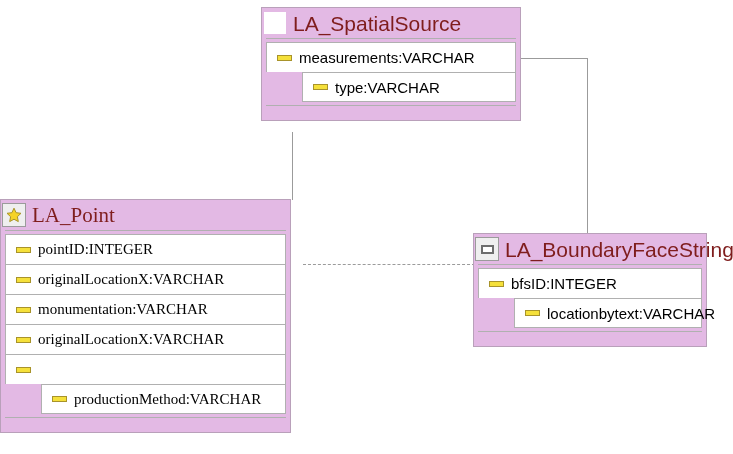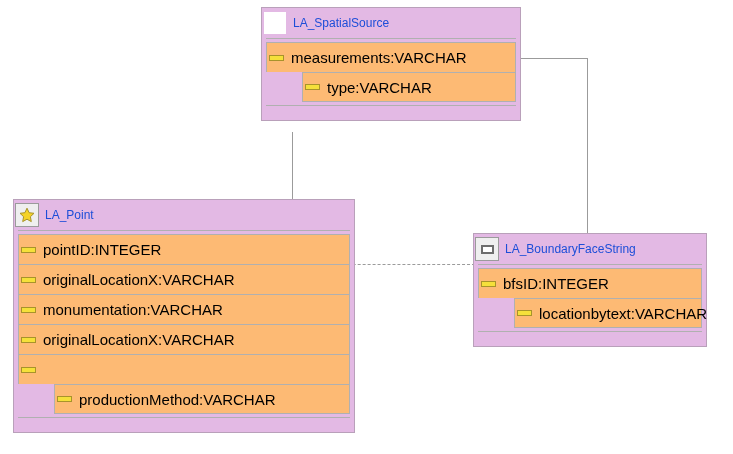--- a/index.html
+++ b/index.html
@@ -76,42 +76,42 @@
     border: 1px solid #9b9b9b;
   }
   .rect-glyph {
     width: 13px;
     height: 9px;
     border: 2px solid #6d6d6d;
     background: #ffffff;
     box-sizing: border-box;
   }
   .class-title {
-    font-size: 12px;
-    color: #1d4ed8;
+    font-size: 21px;
+    color: #7f1d1d;
     white-space: nowrap;
     line-height: 1;
   }
   .uml-sep {
     height: 1px;
     background: #b0b0b0;
     margin: 0 4px;
   }
   .uml-attrs {
     padding: 3px 4px 3px 4px;
   }
   .attr-row {
     display: flex;
     align-items: center;
     height: 30px;
-    background: #fdba74;
+    background: #ffffff;
     border: 1px solid #b0b0b0;
     border-bottom: none;
     box-sizing: border-box;
-    padding-left: 2px;
+    padding-left: 10px;
     text-align: center;
   }
   .attr-row:last-child {
     border-bottom: 1px solid #b0b0b0;
     margin-left: 36px;
   }
   .attr-icon {
     width: 15px;
     height: 6px;
     background: #f5e03a;
@@ -161,21 +161,21 @@
       </div>
       <div class="attr-row">
         <span class="attr-icon"></span>
         <span class="attr-label">type:VARCHAR</span>
       </div>
     </div>
     <div class="uml-ops-sep"></div>
     <div class="uml-ops"></div>
   </div>
 
-  <div class="uml-class" style="left:13px; top:199px; width:342px;">
+  <div class="uml-class" style="left:0; top:199px; width:291px;font-family:Liberation Serif, serif;">
     <div class="uml-header">
       <div class="uml-icon icon-star">
         <svg width="16" height="16" viewBox="0 0 16 16" aria-hidden="true">
           <polygon points="8,1.2 10.1,5.7 15,6.3 11.4,9.7 12.3,14.6 8,12.2 3.7,14.6 4.6,9.7 1,6.3 5.9,5.7" fill="#f5d327" stroke="#a8932b" stroke-width="1"></polygon>
         </svg>
       </div>
       <span class="class-title">LA_Point</span>
     </div>
     <div class="uml-sep"></div>
     <div class="uml-attrs">

